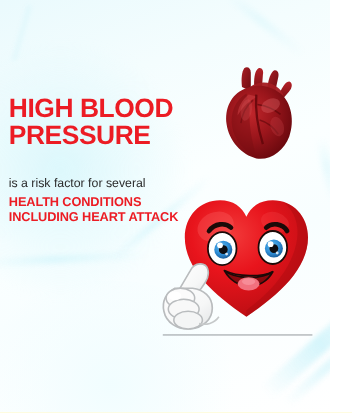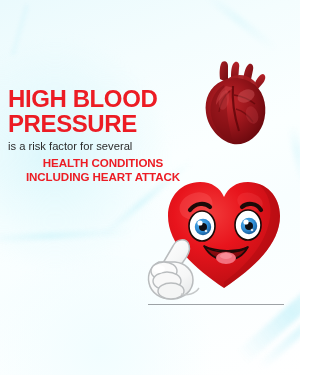--- a/index.html
+++ b/index.html
@@ -122,31 +122,30 @@
     line-height: 25px;
     font-weight: bold;
     letter-spacing: -0.4px;
     margin: 0;
     white-space: pre-line;
   }
   .lead {
     color: #2b2b2b;
     font-size: 11.2px;
     line-height: 14px;
-    margin: 3px 0 0 0;
+    margin: 24px 0 0 0;
   }
   .subhead {
     color: #ec1c24;
     font-size: 11.6px;
     line-height: 13.5px;
     font-weight: bold;
     margin: 3px 0 0 0;
     letter-spacing: -0.1px;
     white-space: pre-line;
-    text-align: center;
   }
   .closing {
     color: #2b2b2b;
     font-size: 11.2px;
     line-height: 14px;
     margin: 4px 0 0 0;
     white-space: pre-line;
   }
 
   

